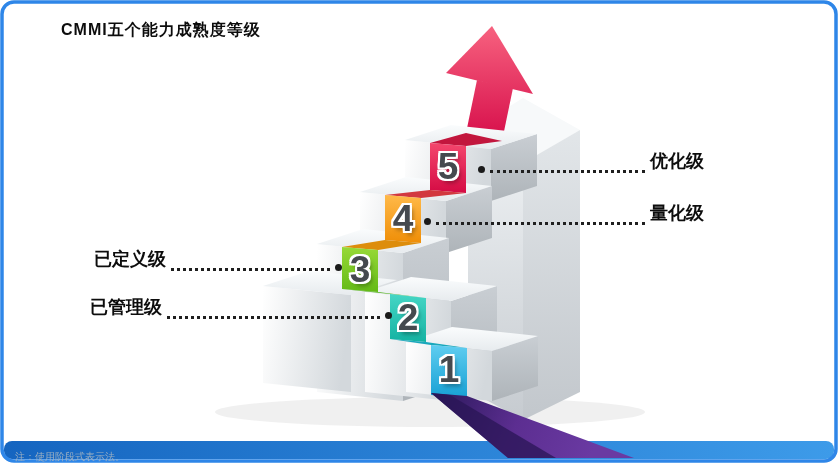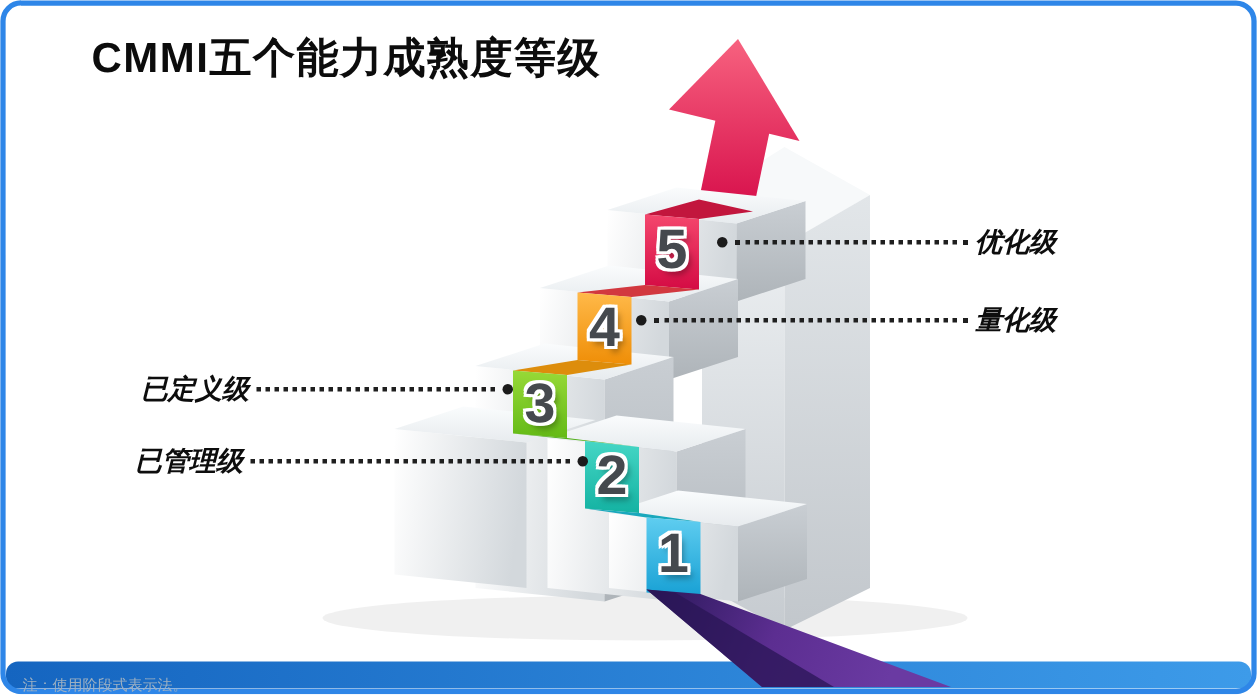--- a/index.html
+++ b/index.html
@@ -4,28 +4,28 @@
 <style>
   html,body{margin:0;padding:0;background:#fff;}
   body{font-family:"Liberation Sans", sans-serif;}
   .slide{
     position:relative;width:838px;height:463px;background:#fff;overflow:hidden;
   }
   .stage{position:absolute;left:0;top:0;width:838px;height:463px;}
   .overlay{position:absolute;left:0;top:0;width:838px;height:463px;z-index:5;}
   .title{
     position:absolute;left:61px;top:20px;
-    font-size:28px;font-weight:700;color:#0c0c0c;letter-spacing:1px;white-space:nowrap;
+    font-size:16px;font-weight:700;color:#0c0c0c;letter-spacing:1px;white-space:nowrap;
   }
   .footnote{
     position:absolute;left:15px;top:450px;
     font-size:10px;color:#9db0c2;white-space:nowrap;
   }
   .callout{
-    position:absolute;display:flex;align-items:center;height:24px;font-style:italic;
+    position:absolute;display:flex;align-items:flex-end;height:24px;
   }
   .callout-label{
     font-size:18px;font-weight:700;color:#0d0d0d;white-space:nowrap;line-height:24px;
   }
   .leader-line{
     flex:1;height:0;border-top:3px dotted #1f1f1f;margin:0 5px;
   }
   .leader-dot{
     width:7px;height:7px;border-radius:50%;background:#1b1b1b;flex:none;
   }

